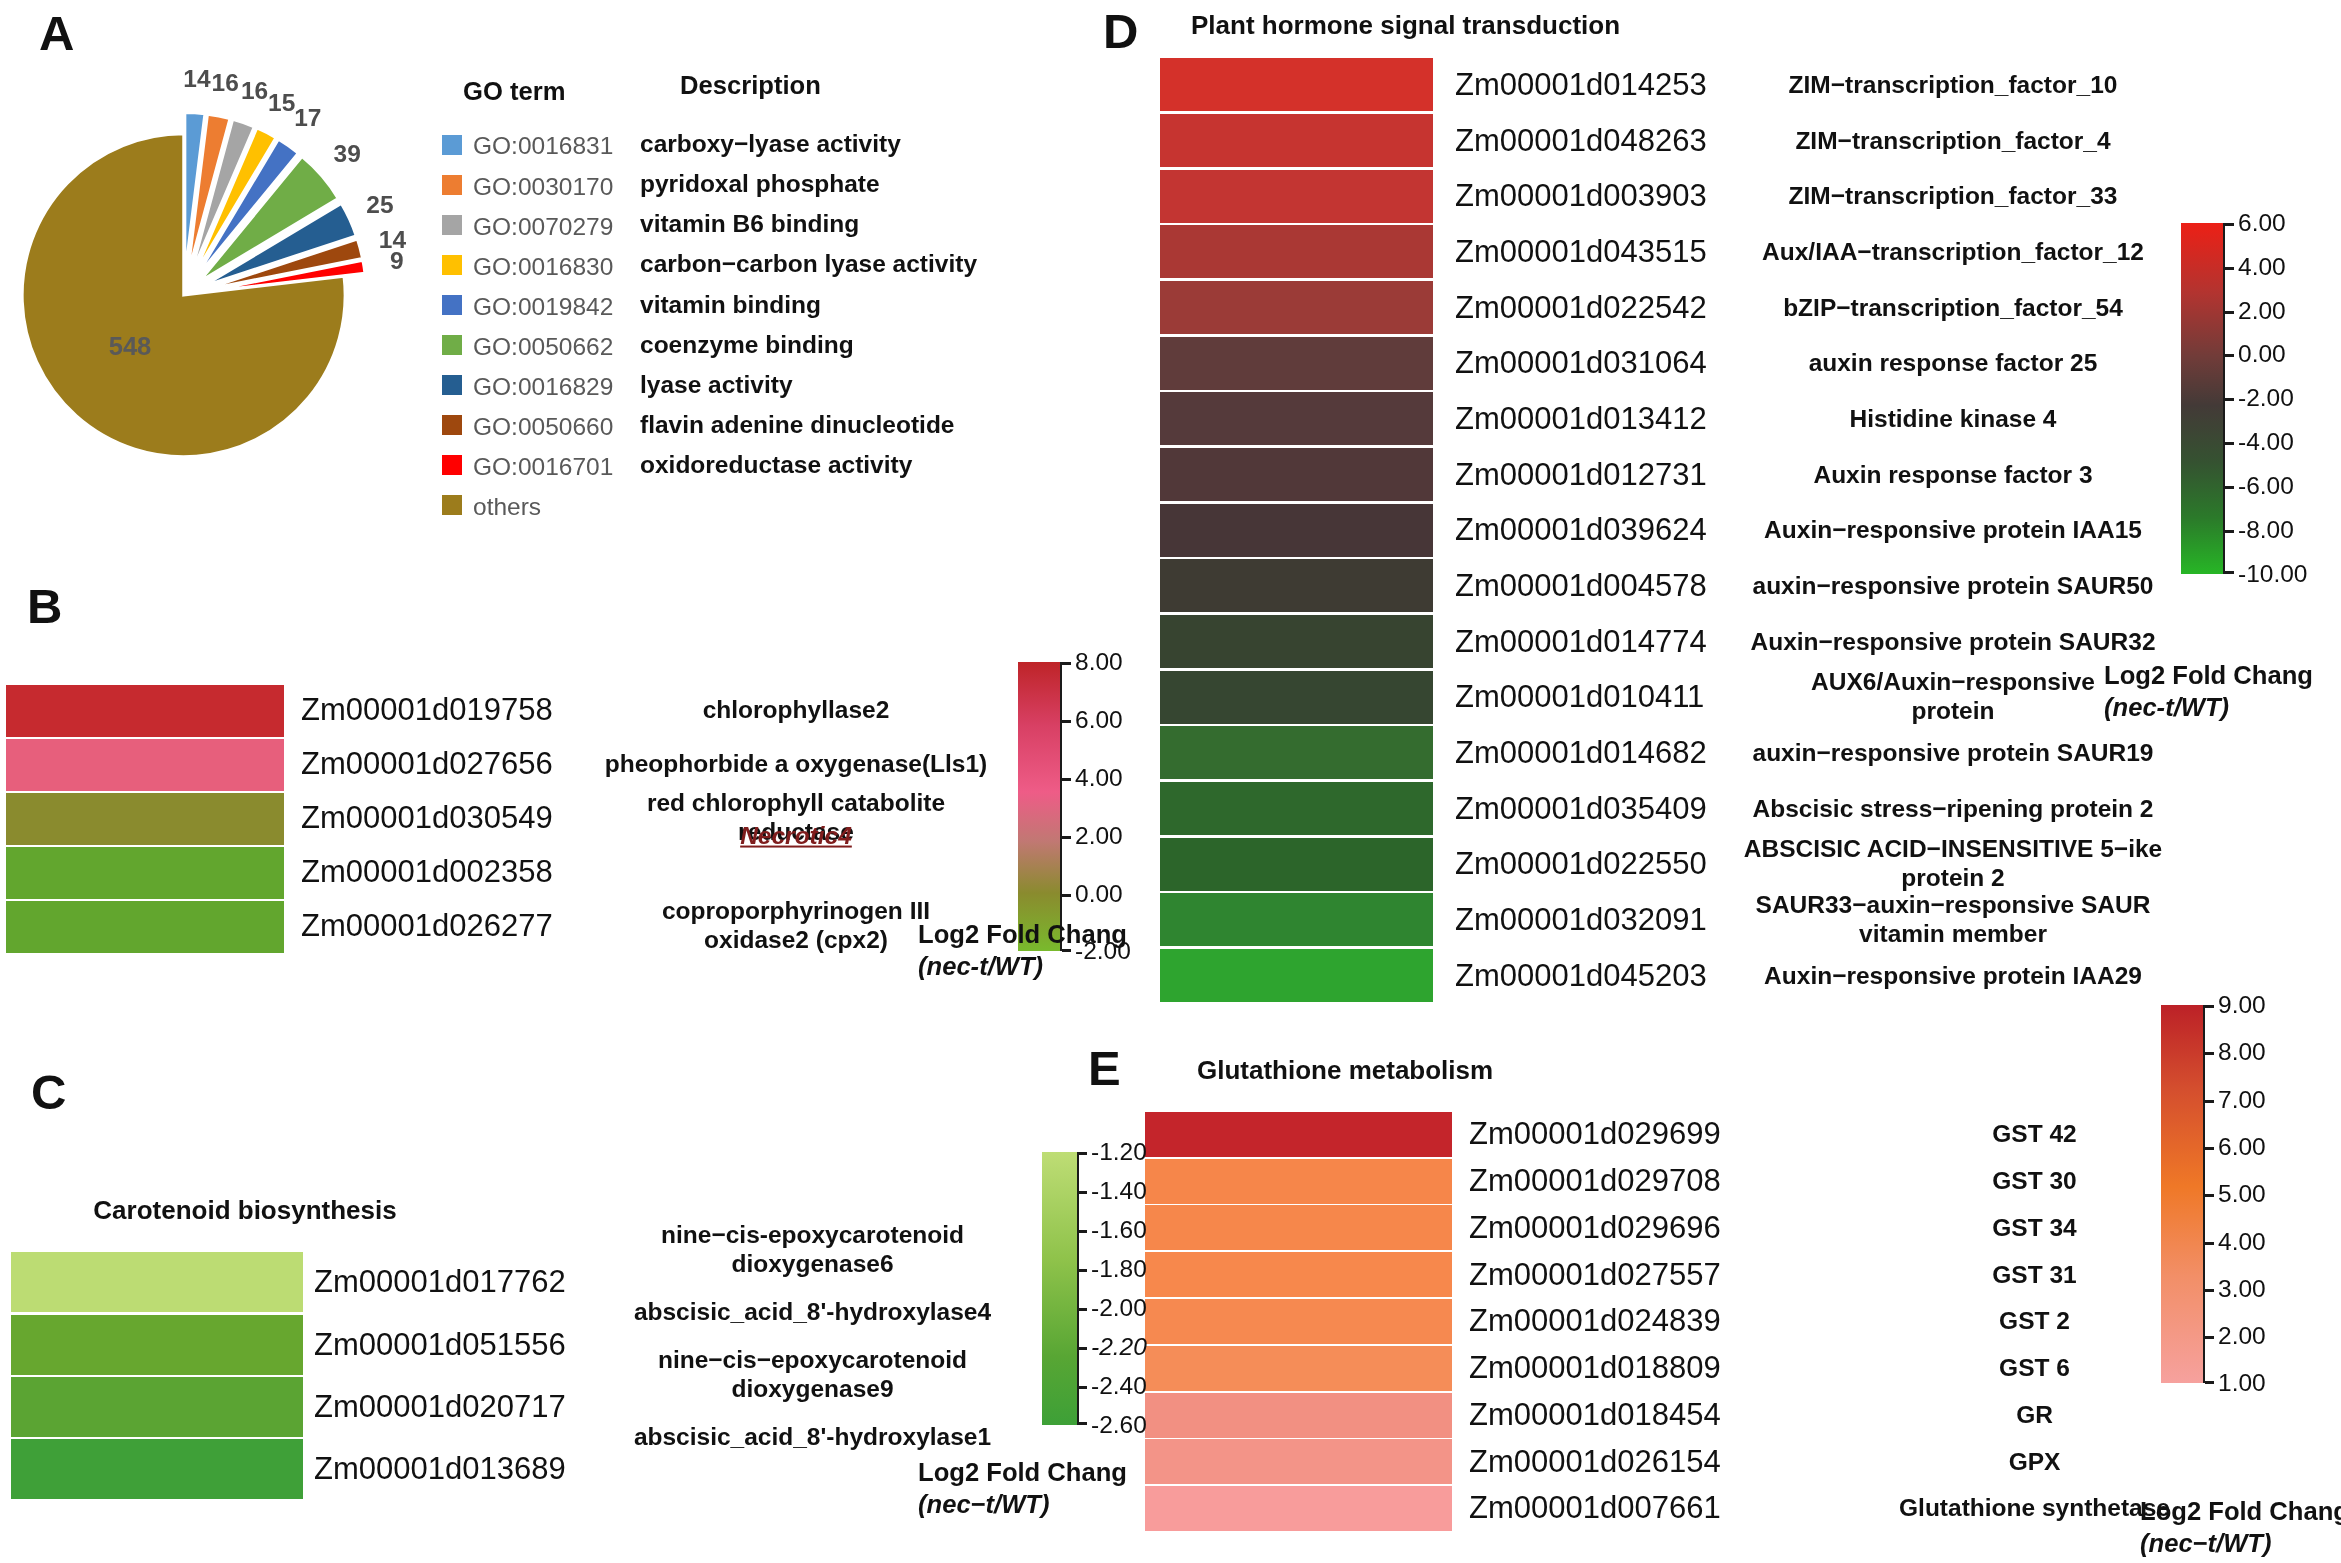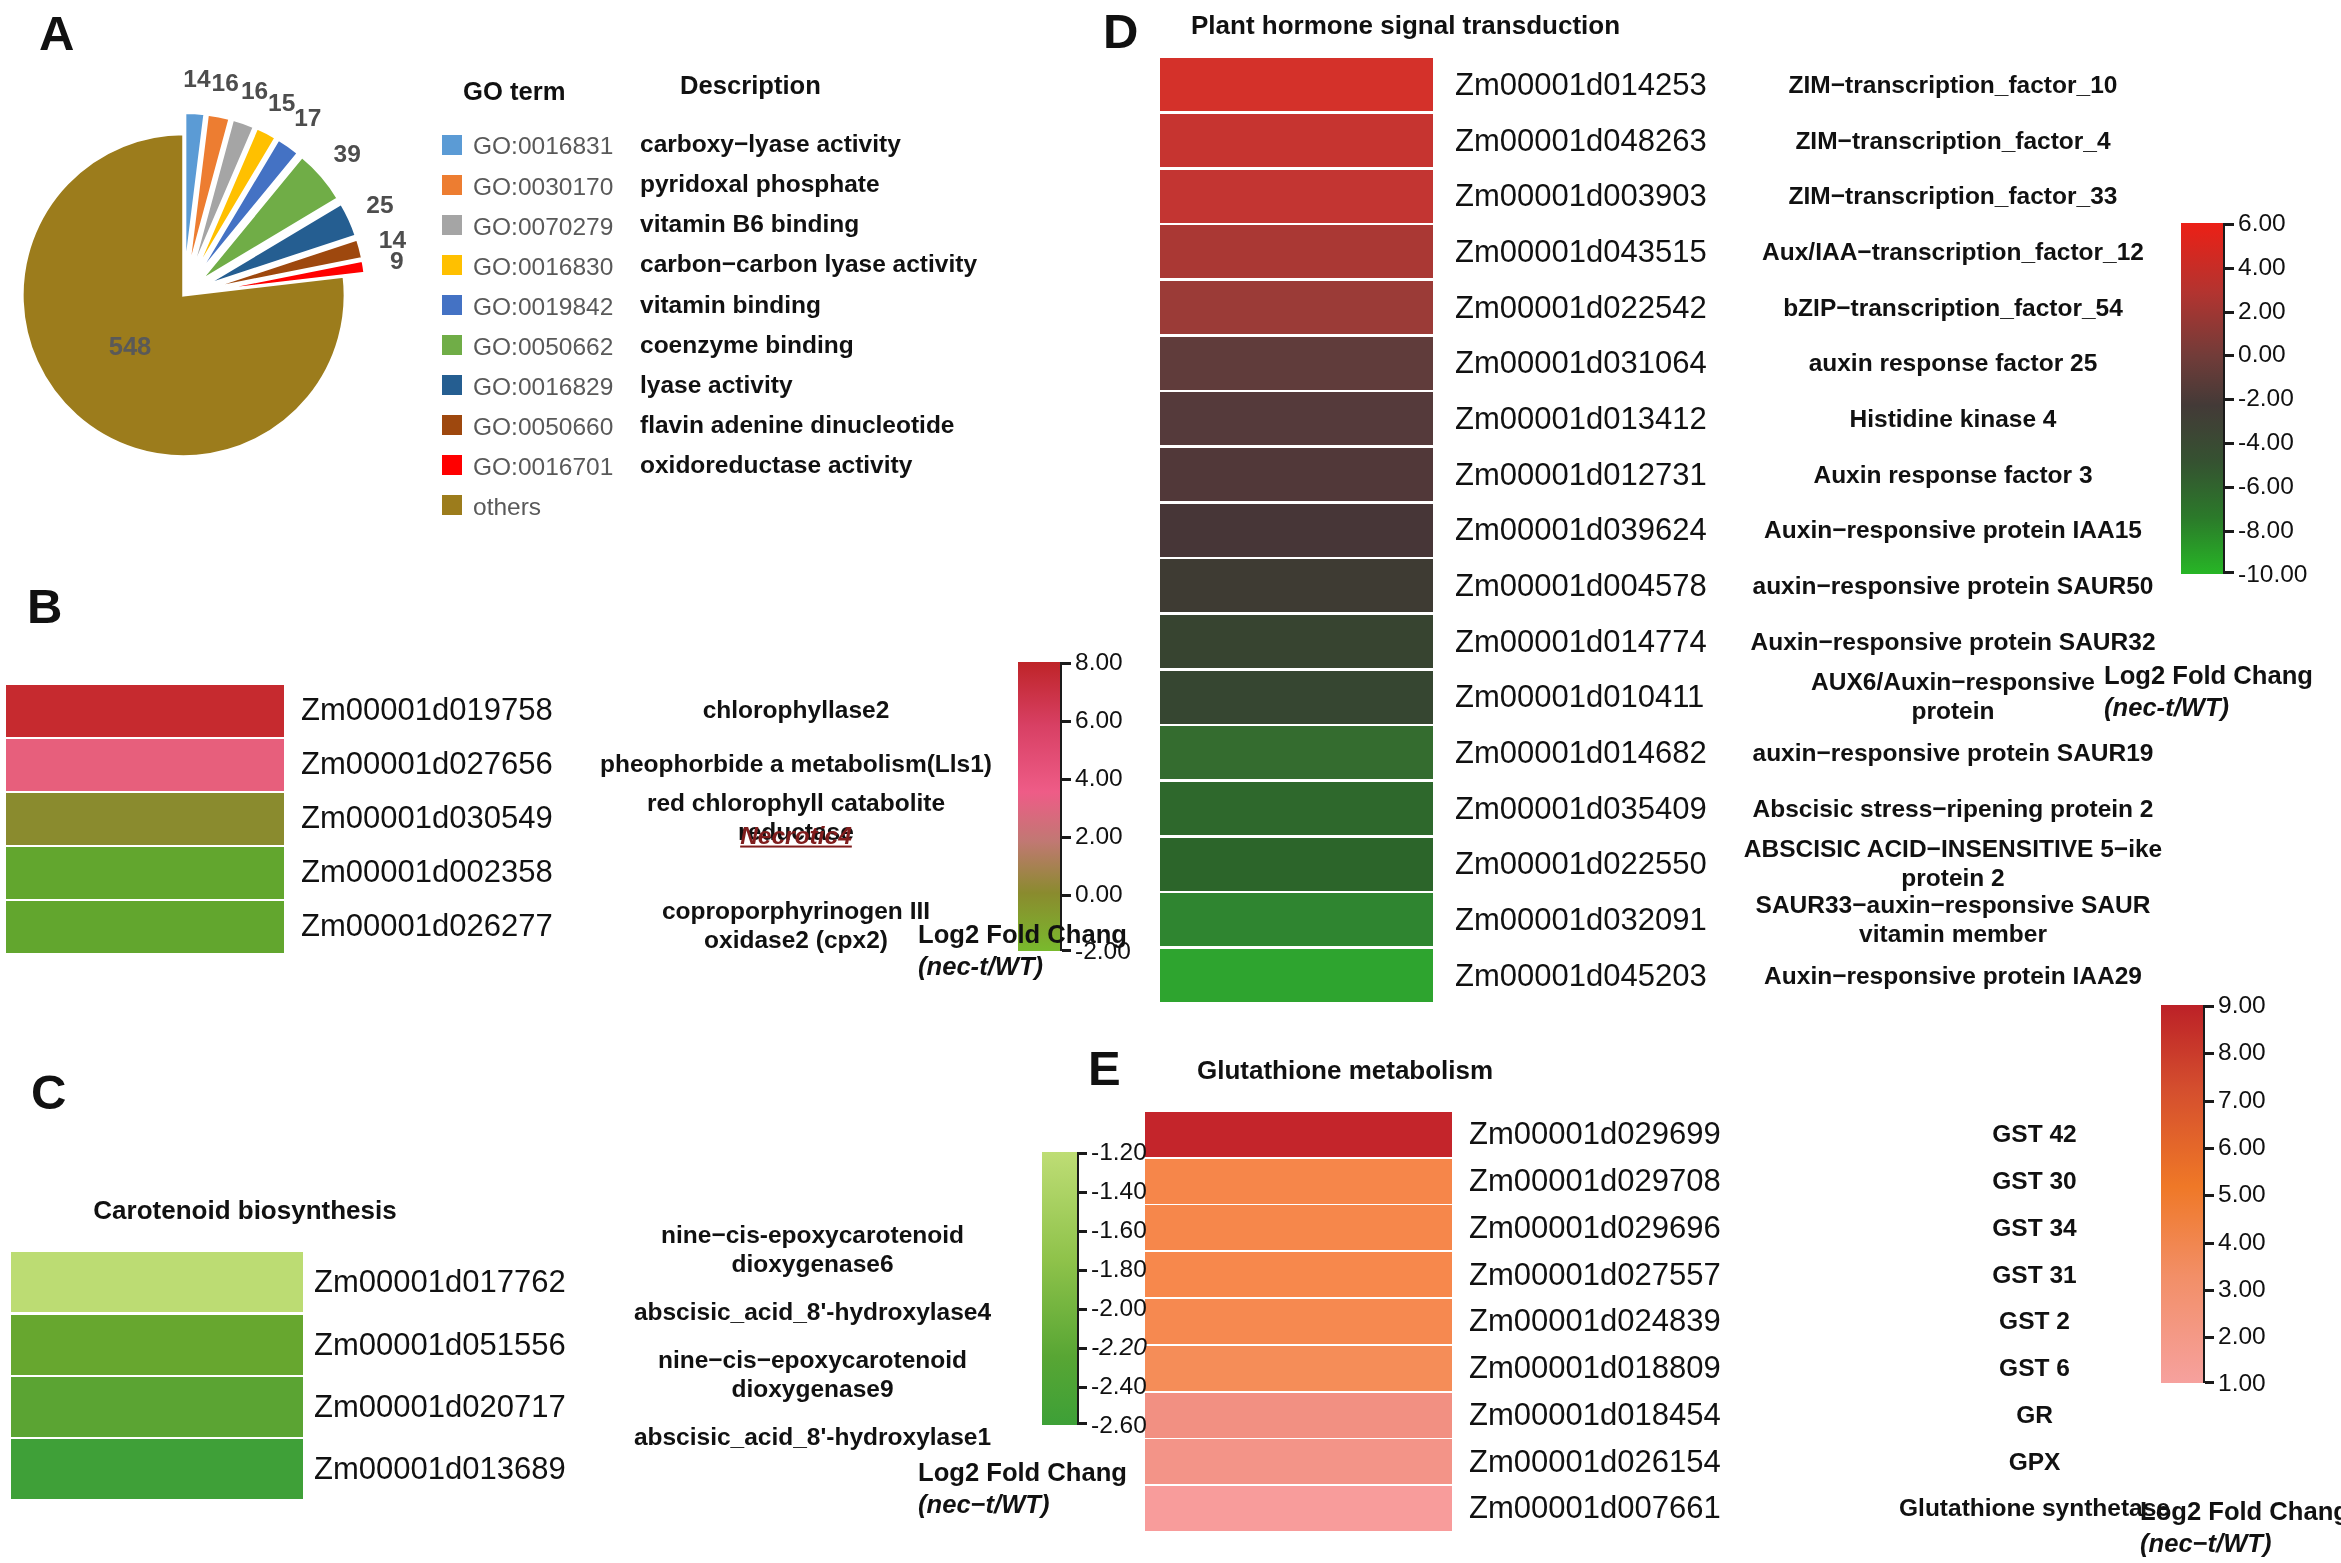--- a/index.html
+++ b/index.html
@@ -100,21 +100,21 @@
       <div class="legend-item-swatch" style="left: 442px; top: 495px; background: rgb(156, 124, 28);"></div>
       <div class="legend-item-term" style="left: 473px; top: 493px;">others</div>
     </div>
 
   <div id="hm-B">
       <div class="hm-cell abs" style="left: 5.6px; top: 685px; width: 278px; height: 52px; background: rgb(198, 42, 47);"></div>
       <div class="gene" style="left: 301px; top: 710px;">Zm00001d019758</div>
       <div class="desc" style="left: 579px; width: 434px; top: 710px;">chlorophyllase2</div>
       <div class="hm-cell abs" style="left: 5.6px; top: 739px; width: 278px; height: 52px; background: rgb(231, 95, 124);"></div>
       <div class="gene" style="left: 301px; top: 764px;">Zm00001d027656</div>
-      <div class="desc" style="left: 579px; width: 434px; top: 764px;">pheophorbide a metabolism(Lls1)</div>
+      <div class="desc" style="left: 579px; width: 434px; top: 764px;">pheophorbide a oxygenase(Lls1)</div>
       <div class="hm-cell abs" style="left: 5.6px; top: 793px; width: 278px; height: 52px; background: rgb(138, 139, 46);"></div>
       <div class="gene" style="left: 301px; top: 818px;">Zm00001d030549</div>
       <div class="desc" style="left: 579px; width: 434px; top: 818px;">red chlorophyll catabolite
 reductase</div>
       <div class="hm-cell abs" style="left: 5.6px; top: 847px; width: 278px; height: 52px; background: rgb(98, 166, 46);"></div>
       <div class="gene" style="left: 301px; top: 872px;">Zm00001d002358</div>
       <div class="desc" style="left: 579px; width: 434px; top: 836px; color: #7f1d1d; font-style: italic; text-decoration: underline;">Necrotic4</div>
       <div class="hm-cell abs" style="left: 5.6px; top: 901px; width: 278px; height: 52px; background: rgb(98, 166, 46);"></div>
       <div class="gene" style="left: 301px; top: 926px;">Zm00001d026277</div>
       <div class="desc" style="left: 579px; width: 434px; top: 926px;">coproporphyrinogen III

